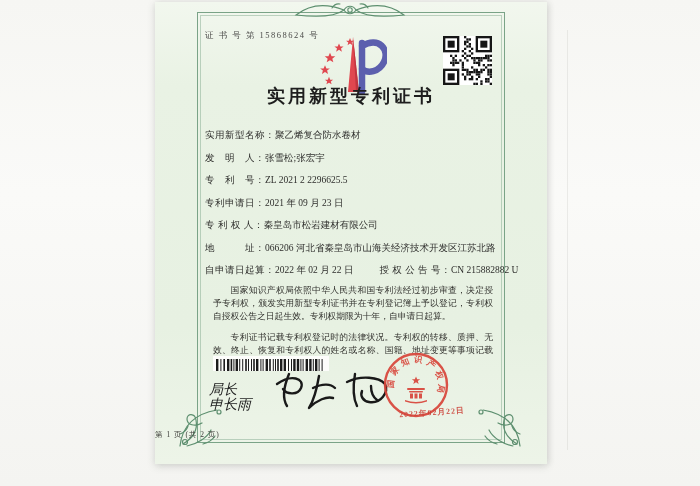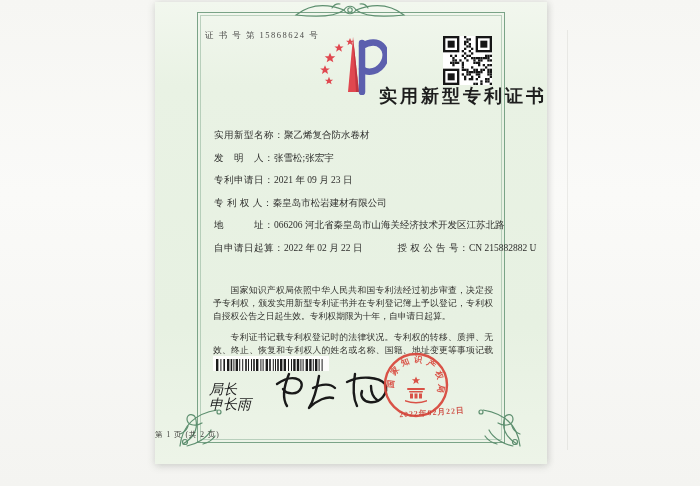--- a/index.html
+++ b/index.html
@@ -27,26 +27,26 @@
   .flourish{position:absolute;width:50px;height:44px;}
   .flourish.bl{left:22px;top:402px;}
   .flourish.br{left:318px;top:402px;transform:scaleX(-1);}
   .cert-no{
     position:absolute;left:50px;top:28px;font-size:8.5px;color:#4a4a48;
     letter-spacing:1.5px;
   }
   .logo{position:absolute;left:162px;top:33px;width:70px;height:60px;}
   .qr{position:absolute;left:288px;top:34px;width:49px;height:49px;}
   .title{
-    position:absolute;left:0;top:82px;width:100%;text-align:right;
+    position:absolute;left:0;top:82px;width:100%;text-align:center;
     font-size:18px;font-weight:bold;color:#1e1e1e;letter-spacing:3px;
   }
   .fields{position:absolute;left:50px;top:127px;width:298px;font-size:9.5px;color:#2e2e2c;}
   .field-row{margin-bottom:10.5px;line-height:12px;white-space:nowrap;}
-  .field-label{letter-spacing:.5px;margin-left:9px;}
+  .field-label{letter-spacing:.5px;}
   .grant-row{white-space:nowrap;}
   .grant-gap{display:inline-block;width:26px;}
   .body-text{
     position:absolute;left:50px;top:274px;width:296px;
     font-size:8.8px;line-height:1.48;color:#33332f;text-align:justify;
   }
   .body-text p{margin:8px;text-indent:2em;}
   .barcode{
     position:absolute;left:58px;top:354px;width:116px;height:15px;
     background:#fdfdfb;padding:1px 3px;box-sizing:border-box;
@@ -243,20 +243,23 @@
   <div class="title">实用新型专利证书</div>
 
   <div class="fields">
     <div class="field-row">
       <span class="field-label">实用新型名称：</span><span>聚乙烯复合防水卷材</span>
     </div>
     <div class="field-row">
       <span class="field-label">发　明　人：</span><span>张雪松;张宏宇</span>
     </div>
     <div class="field-row">
+      <span class="field-label">专　利　号：</span><span>ZL 2021 2 2296625.5</span>
+    </div>
+    <div class="field-row">
       <span class="field-label">专利申请日：</span><span>2021 年 09 月 23 日</span>
     </div>
     <div class="field-row">
       <span class="field-label">专 利 权 人：</span><span>秦皇岛市松岩建材有限公司</span>
     </div>
     <div class="field-row">
       <span class="field-label">地　　　址：</span><span>066206 河北省秦皇岛市山海关经济技术开发区江苏北路</span>
     </div>
     <div class="field-row grant-row">
       <span class="field-label">自申请日起算：</span><span>2022 年 02 月 22 日</span><span class="grant-gap"></span><span class="field-label">授 权 公 告 号：</span><span>CN 215882882 U</span>

